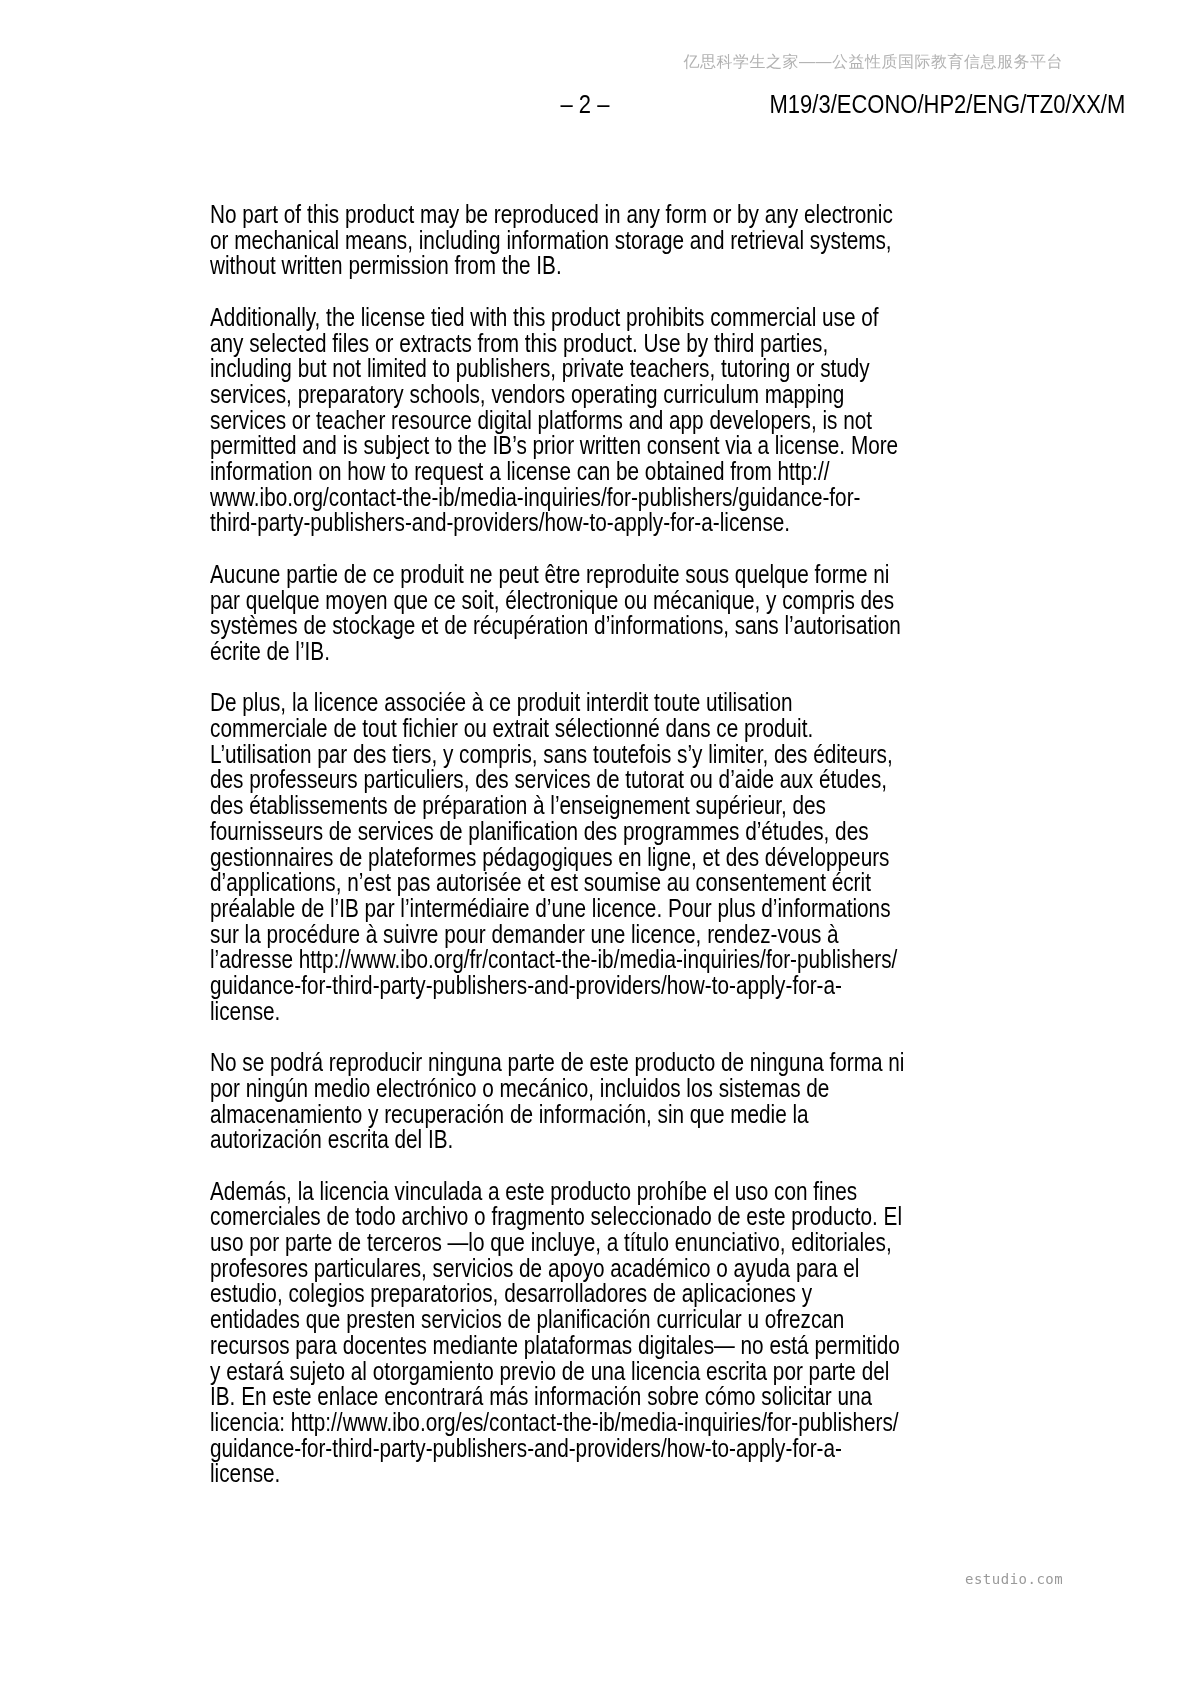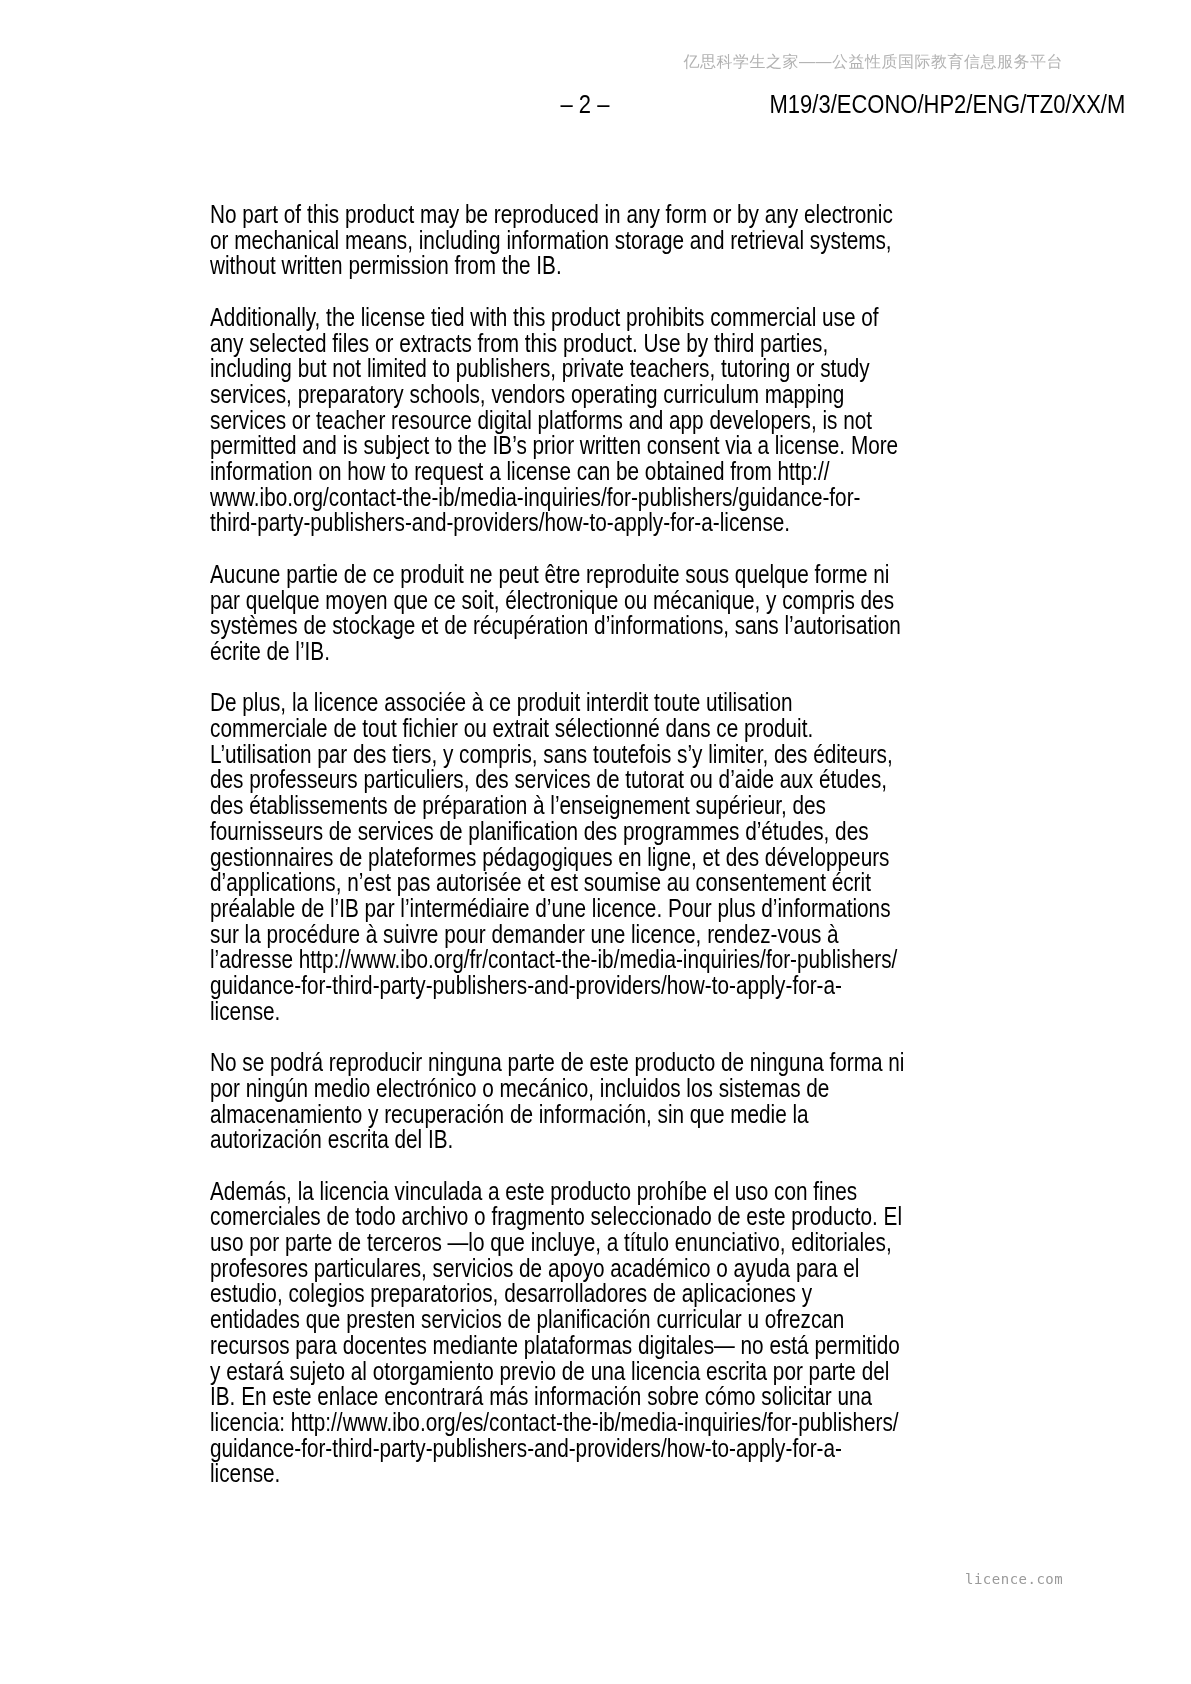--- a/index.html
+++ b/index.html
@@ -133,15 +133,15 @@
 estudio, colegios preparatorios, desarrolladores de aplicaciones y
 entidades que presten servicios de planificación curricular u ofrezcan
 recursos para docentes mediante plataformas digitales— no está permitido
 y estará sujeto al otorgamiento previo de una licencia escrita por parte del
 IB. En este enlace encontrará más información sobre cómo solicitar una
 licencia: http://www.ibo.org/es/contact-the-ib/media-inquiries/for-publishers/
 guidance-for-third-party-publishers-and-providers/how-to-apply-for-a-
 license.</p>
   </div>
 
-  <div class="footer-watermark">licence.com</div>
+  <div class="footer-watermark">estudio.com</div>
 
 </div>
 
 </body></html>

